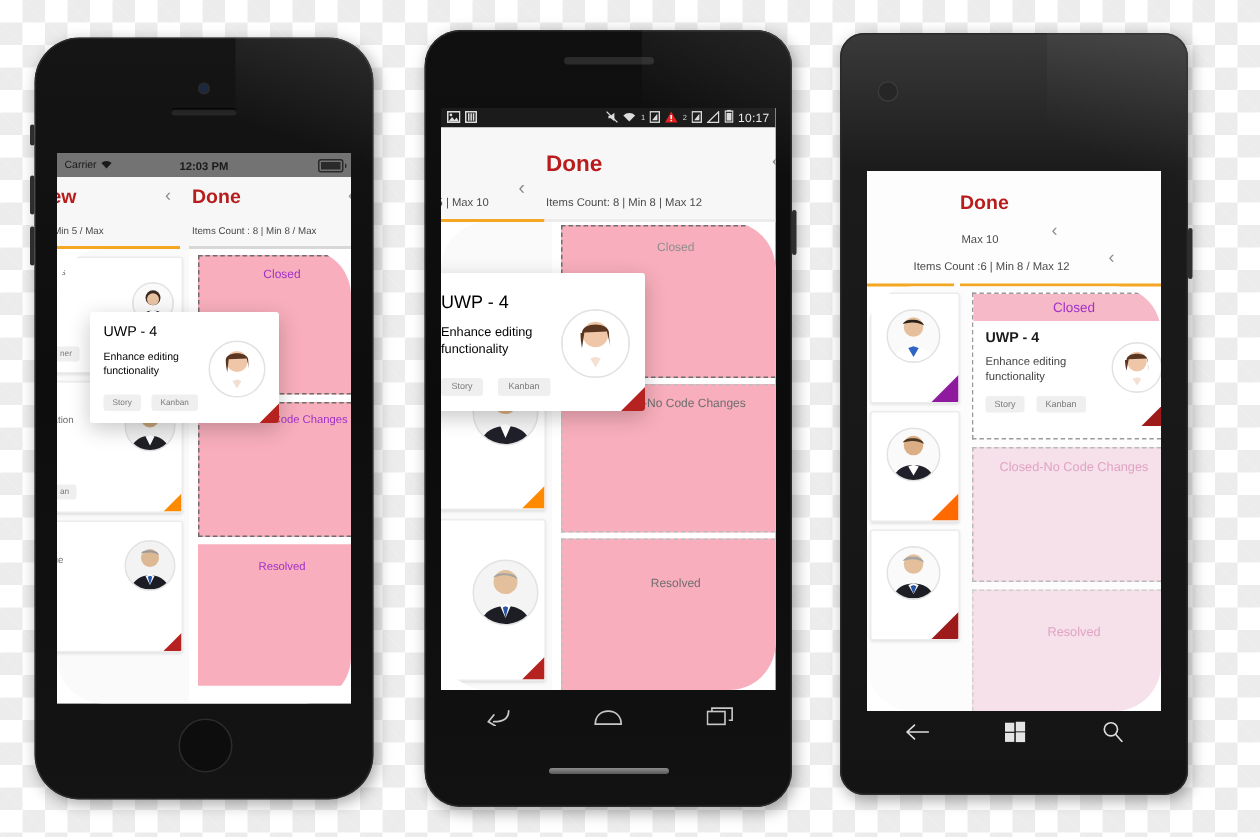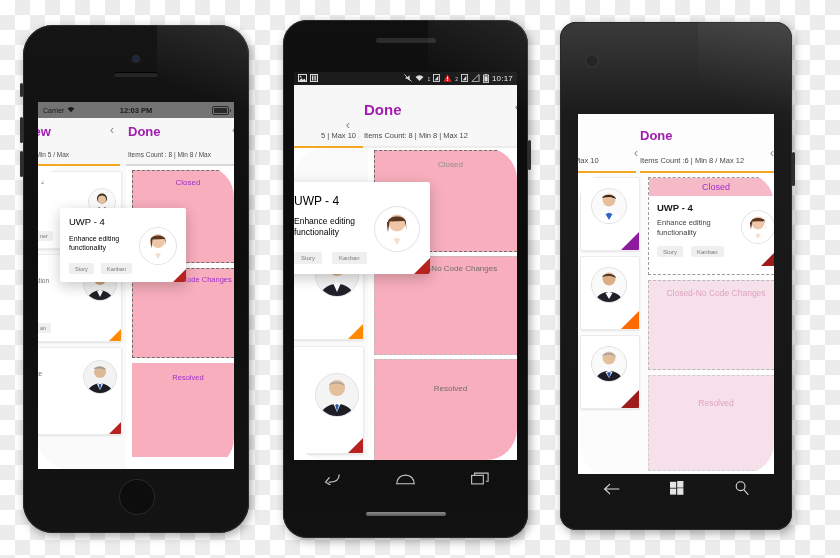--- a/index.html
+++ b/index.html
@@ -71,21 +71,21 @@
   #winphone .screen{left:18px;top:92px;width:196px;height:360px;}
   .win-nav{position:absolute;left:18px;bottom:25px;width:196px;height:30px;display:flex;align-items:center;
            justify-content:space-around;}
 
   
   .app{position:absolute;left:0;right:0;top:0;bottom:0;background:#fff;display:flex;flex-direction:column;}
   .appbar{background:#f7f7f7;}
   .bar-row1{display:flex;align-items:flex-end;}
   .bar-row2{display:flex;align-items:center;}
   .col-head{flex:0 0 auto;position:relative;}
-  .col-title{font-weight:700;color:#a21caf;}
+  .col-title{font-weight:700;color:#b91c1c;}
   .col-sub{color:#4a4a4a;}
   .chev{color:#8b8b8b;font-weight:400;}
   .underline{height:2px;background:#f5a623;}
 
   .board{flex:1;display:flex;overflow:hidden;position:relative;background:#fff;border-radius:31px;}
   .column{flex:0 0 auto;position:relative;overflow:hidden;}
   .col-left{background:#fafafa;}
   .col-right{background:#fff;}
 
   .card{background:#fff;border:1px solid #ececec;border-radius:2px;position:relative;overflow:hidden;
@@ -322,21 +322,21 @@
           <div class="bar-row1">
             <div class="col-head" style="width:62px;position:relative;">
               <span class="chev" style="font-size:13px;position:absolute;right:6px;top:-2px;">‹</span>
             </div>
             <div class="col-head" style="width:161px;position:relative;padding-left:8px;">
               <span class="col-title" style="font-size:15px;">Done</span>
               <span class="chev" style="font-size:13px;position:absolute;right:6px;top:-2px;">‹</span>
             </div>
           </div>
           <div class="bar-row2" style="padding-top:5px;">
-            <div class="col-head" style="width:62px;text-align:right;">
+            <div class="col-head" style="width:62px;">
               <span class="col-sub" style="font-size:7.5px;display:inline-block;margin-left:-3px;">5 | Max 10</span>
             </div>
             <div class="col-head" style="width:161px;padding-left:8px;">
               <span class="col-sub" style="font-size:7.5px;">Items Count: 8 | Min 8 | Max 12</span>
             </div>
           </div>
           <div style="display:flex;padding-top:4px;">
             <div class="underline" style="width:69px;"></div>
             <div style="flex:1;height:2px;background:#ececec;"></div>
           </div>
@@ -435,21 +435,21 @@
     <div class="screen">
       <div class="app">
 
         <div class="appbar" style="background:#fdfdfd;padding-top:12px;">
           <div class="bar-row1">
             <div class="col-head" style="width:62px;position:relative;"></div>
             <div class="col-head" style="width:134px;position:relative;">
               <span class="col-title" style="font-size:13px;">Done</span>
             </div>
           </div>
-          <div class="bar-row2" style="padding-top:5px;">
+          <div class="bar-row2" style="padding-top:5px;flex-direction:column;">
             <div class="col-head" style="width:62px;position:relative;">
               <span class="col-sub" style="font-size:7.5px;display:inline-block;margin-left:-4px;">Max 10</span>
               <span class="chev" style="font-size:12px;position:absolute;right:2px;top:-3px;">‹</span>
             </div>
             <div class="col-head" style="width:134px;position:relative;">
               <span class="col-sub" style="font-size:7.5px;">Items Count :6  |  Min 8 / Max 12</span>
               <span class="chev" style="font-size:12px;position:absolute;right:0px;top:-3px;">‹</span>
             </div>
           </div>
           <div style="display:flex;padding-top:4px;">

